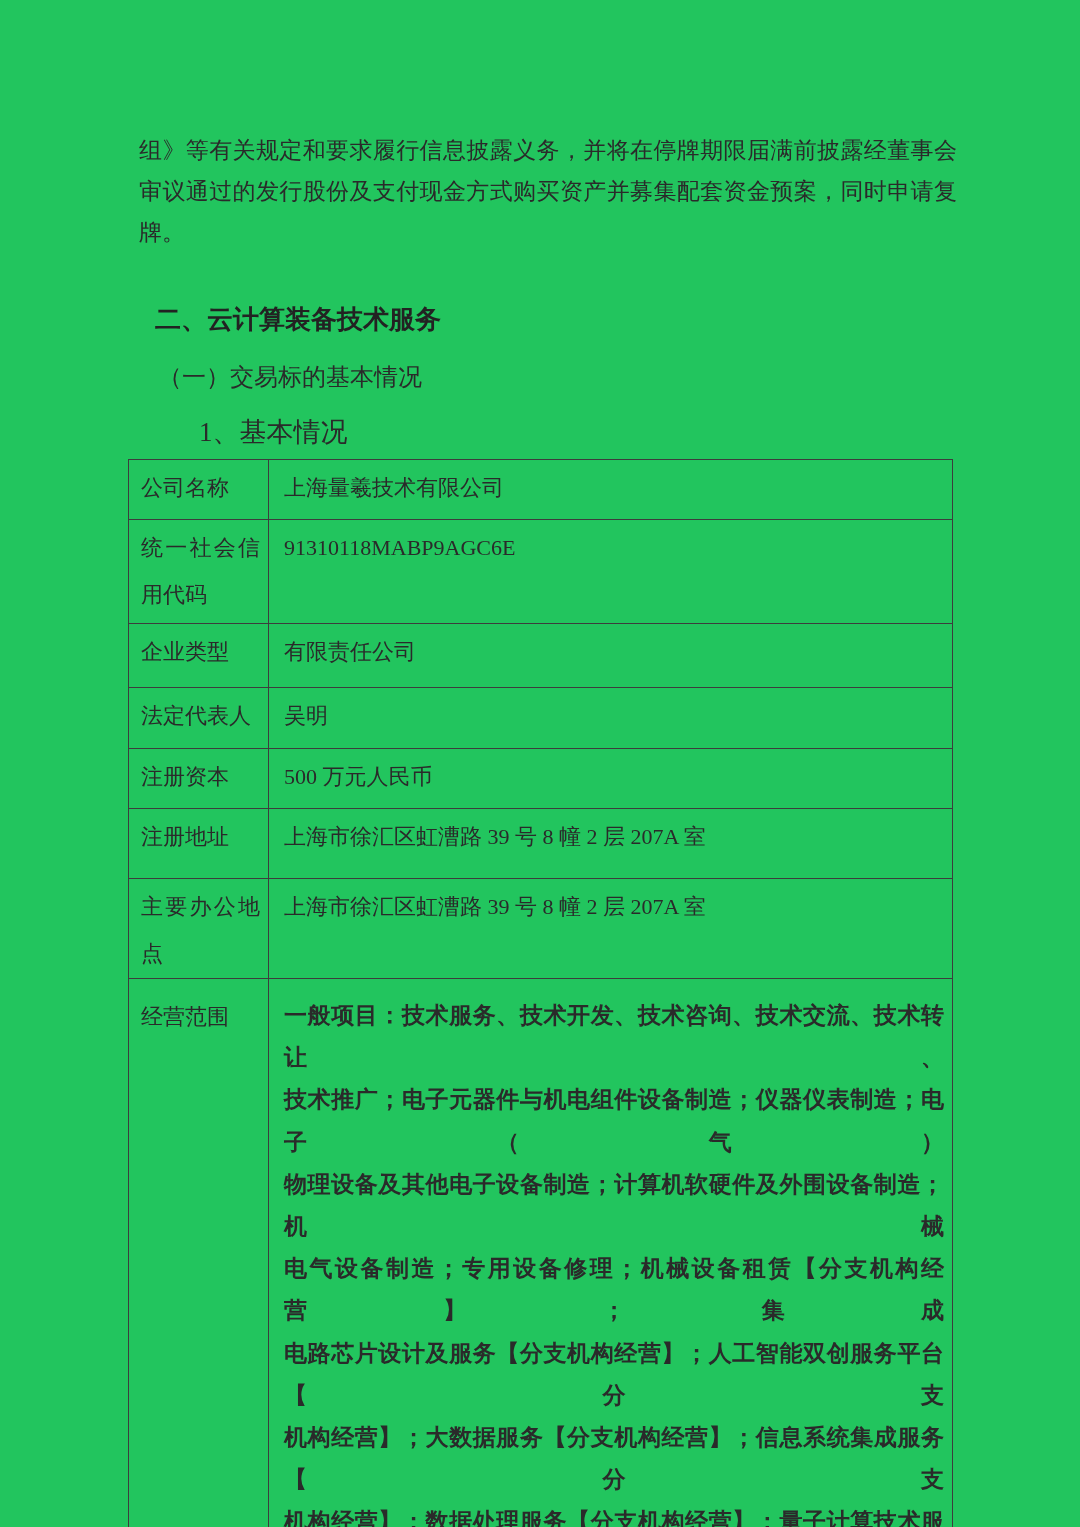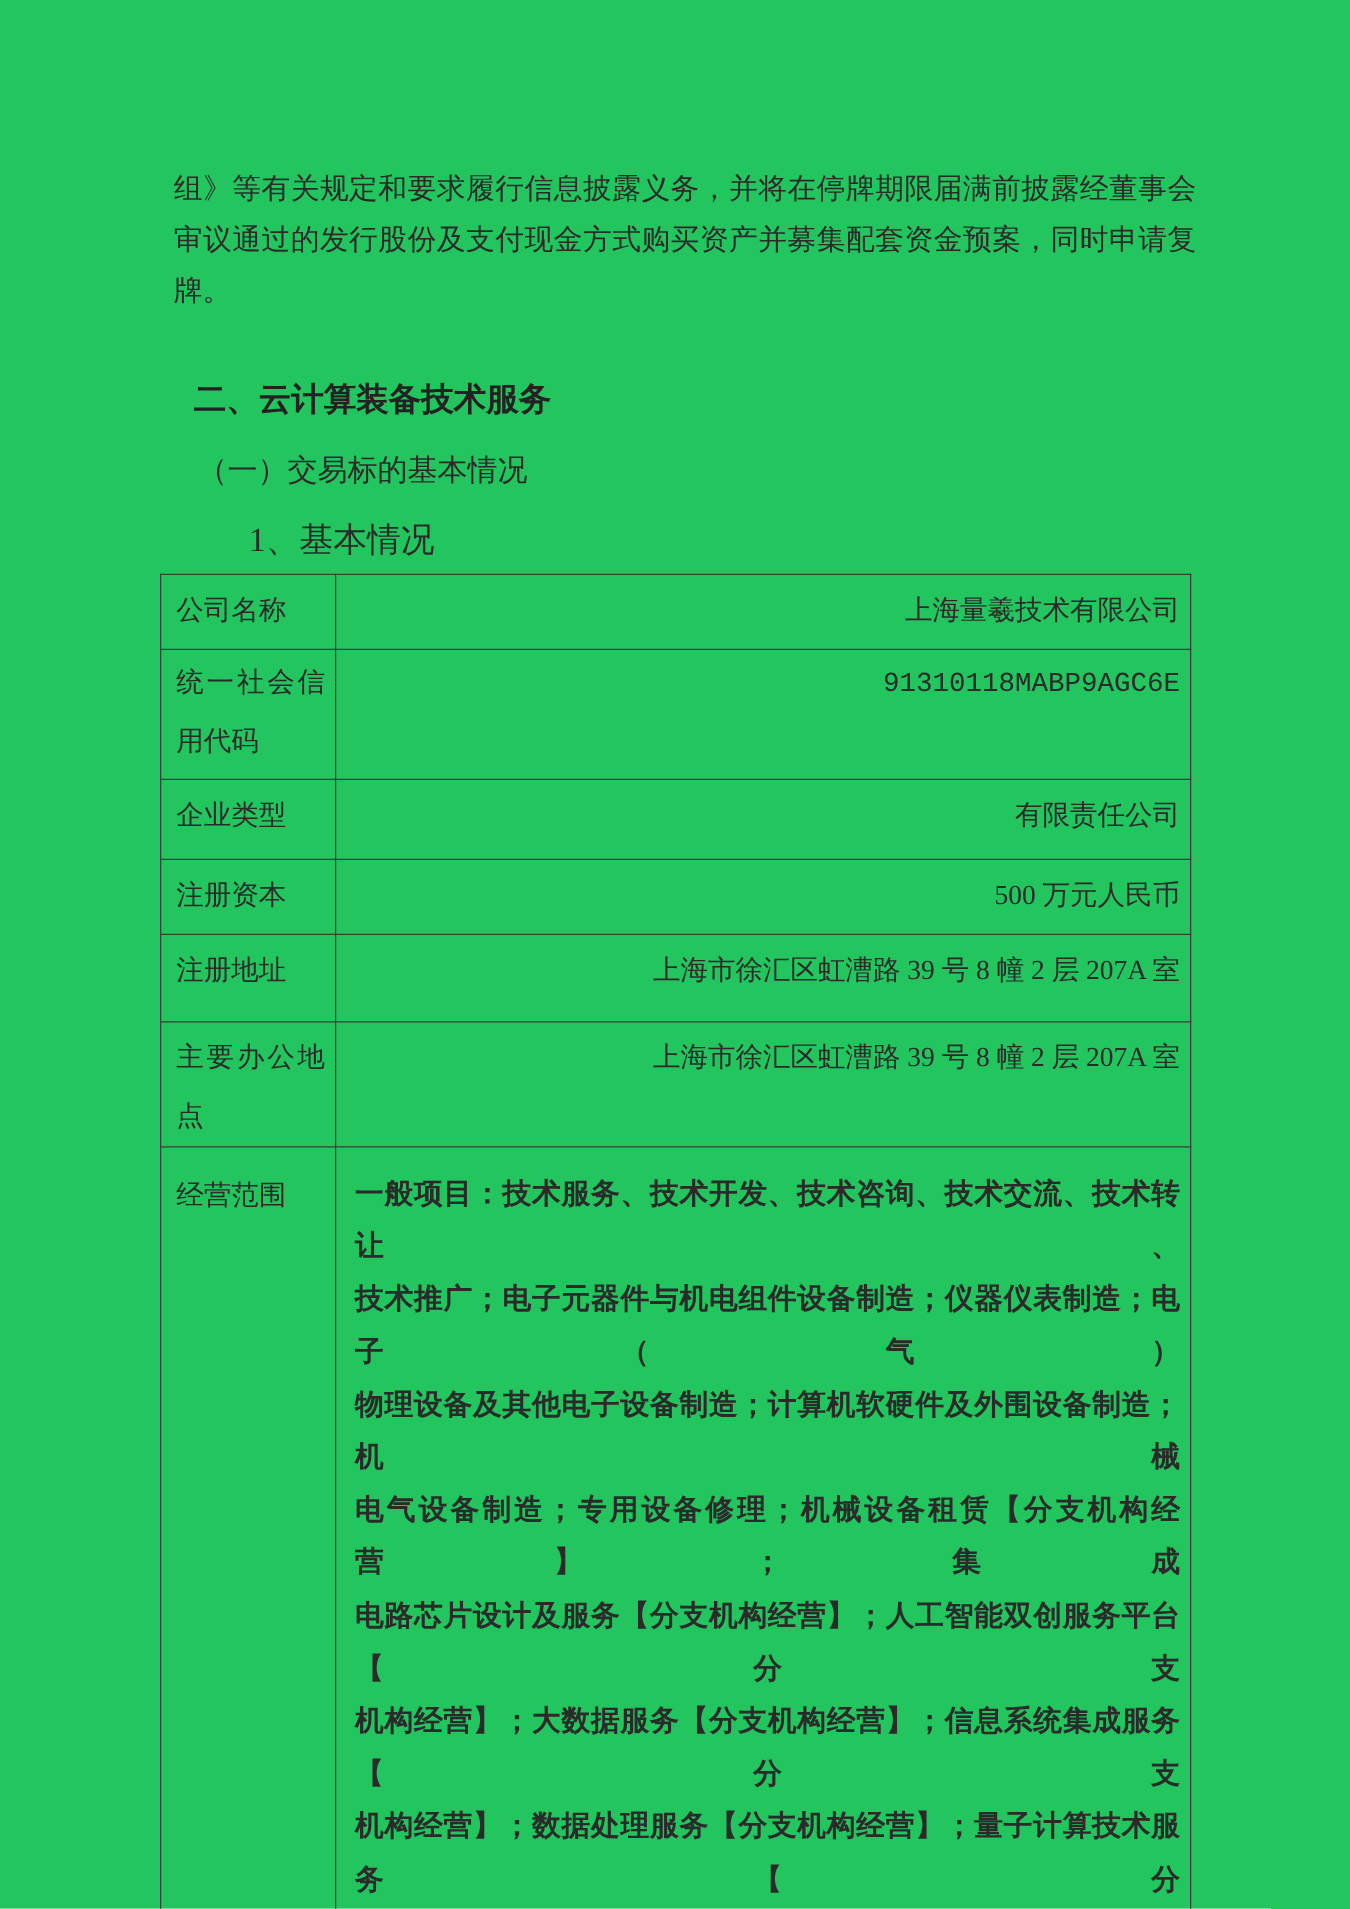--- a/index.html
+++ b/index.html
@@ -42,24 +42,24 @@
   }
   td.label-cell{
     width:140px;
     padding:4px 8px 0 12px;
     line-height:47px;
     text-align:justify;text-justify:inter-character;
   }
   td.value-cell{
     padding:4px 8px 0 15px;
     line-height:47px;
-    text-align:right;
+    text-align:left;
   }
   tr.r1 td{height:55px;}
-  tr.r2 td{height:99px;font-family:Liberation Mono, monospace;}
+  tr.r2 td{height:99px;}
   tr.r3 td{height:59px;}
   tr.r4 td{height:56px;}
   tr.r5 td{height:55px;}
   tr.r6 td{height:65px;}
   tr.r7 td{height:95px;}
   tr.r8 td{height:58px;}
   tr.r9 td{height:354px;}
   tr.r9 td.label-cell{padding-top:14px;}
   tr.r9 td.value-cell{
     padding-top:16px;
@@ -97,20 +97,24 @@
           <td class="value-cell">上海量羲技术有限公司</td>
         </tr>
         <tr class="r2">
           <td class="label-cell">统一社会信用代码</td>
           <td class="value-cell">91310118MABP9AGC6E</td>
         </tr>
         <tr class="r3">
           <td class="label-cell">企业类型</td>
           <td class="value-cell">有限责任公司</td>
         </tr>
+        <tr class="r4">
+          <td class="label-cell">法定代表人</td>
+          <td class="value-cell">吴明</td>
+        </tr>
         <tr class="r5">
           <td class="label-cell">注册资本</td>
           <td class="value-cell">500 万元人民币</td>
         </tr>
         <tr class="r6">
           <td class="label-cell">注册地址</td>
           <td class="value-cell">上海市徐汇区虹漕路 39 号 8 幢 2 层 207A 室</td>
         </tr>
         <tr class="r7">
           <td class="label-cell">主要办公地点</td>

